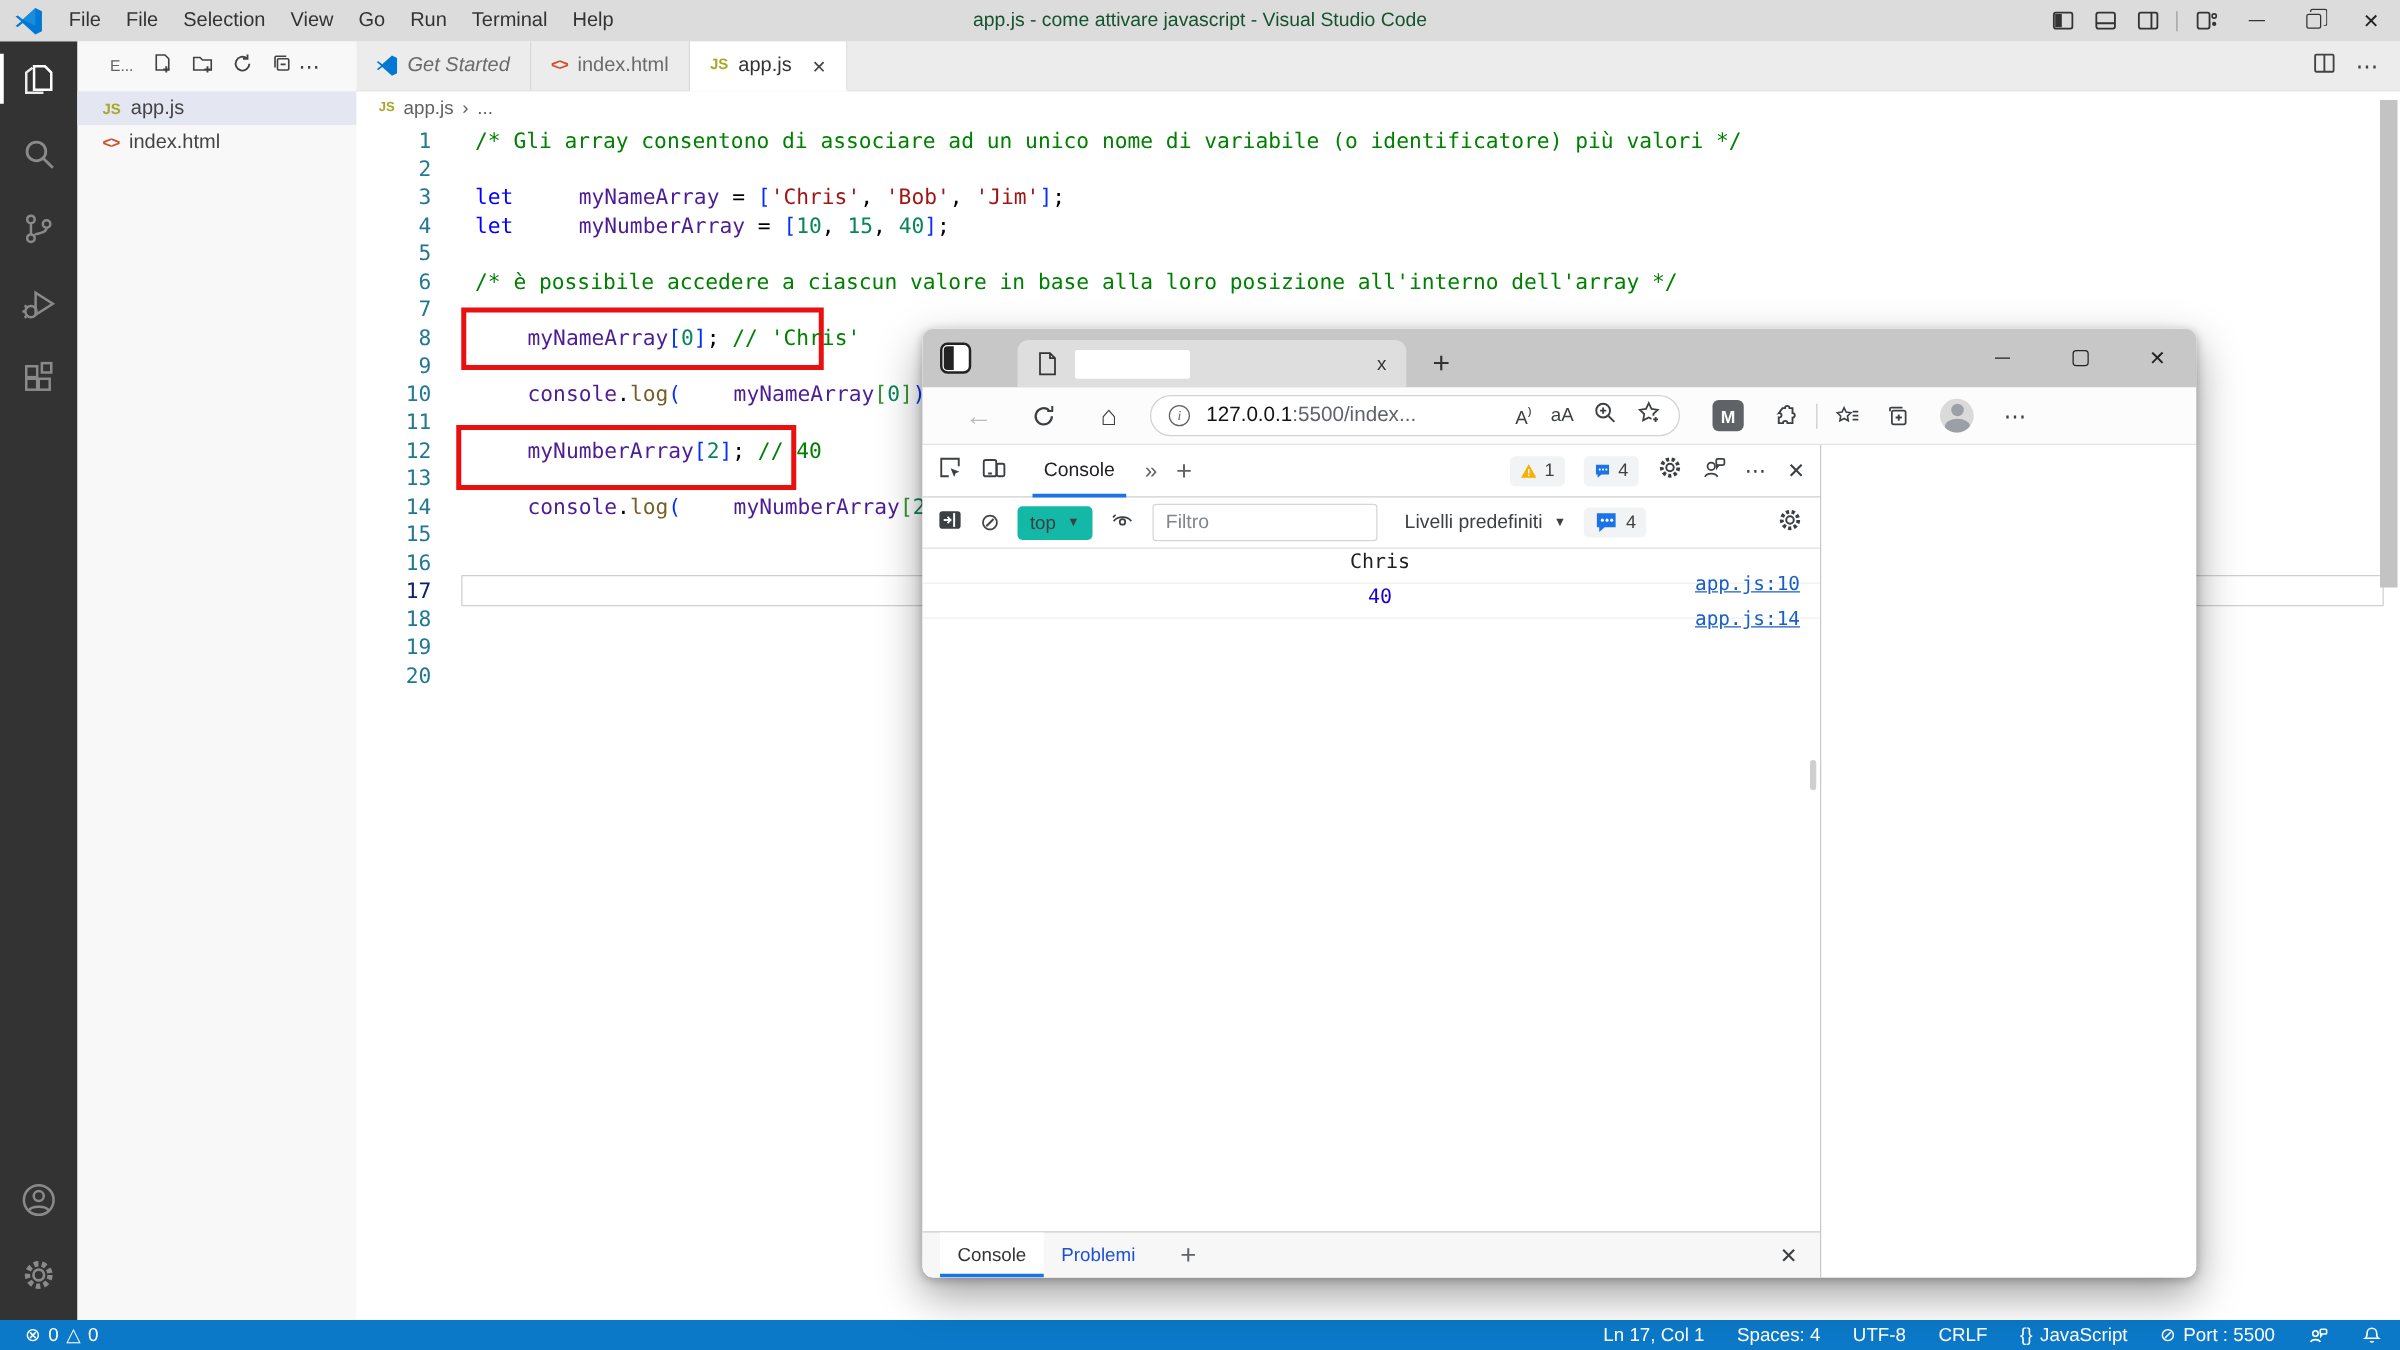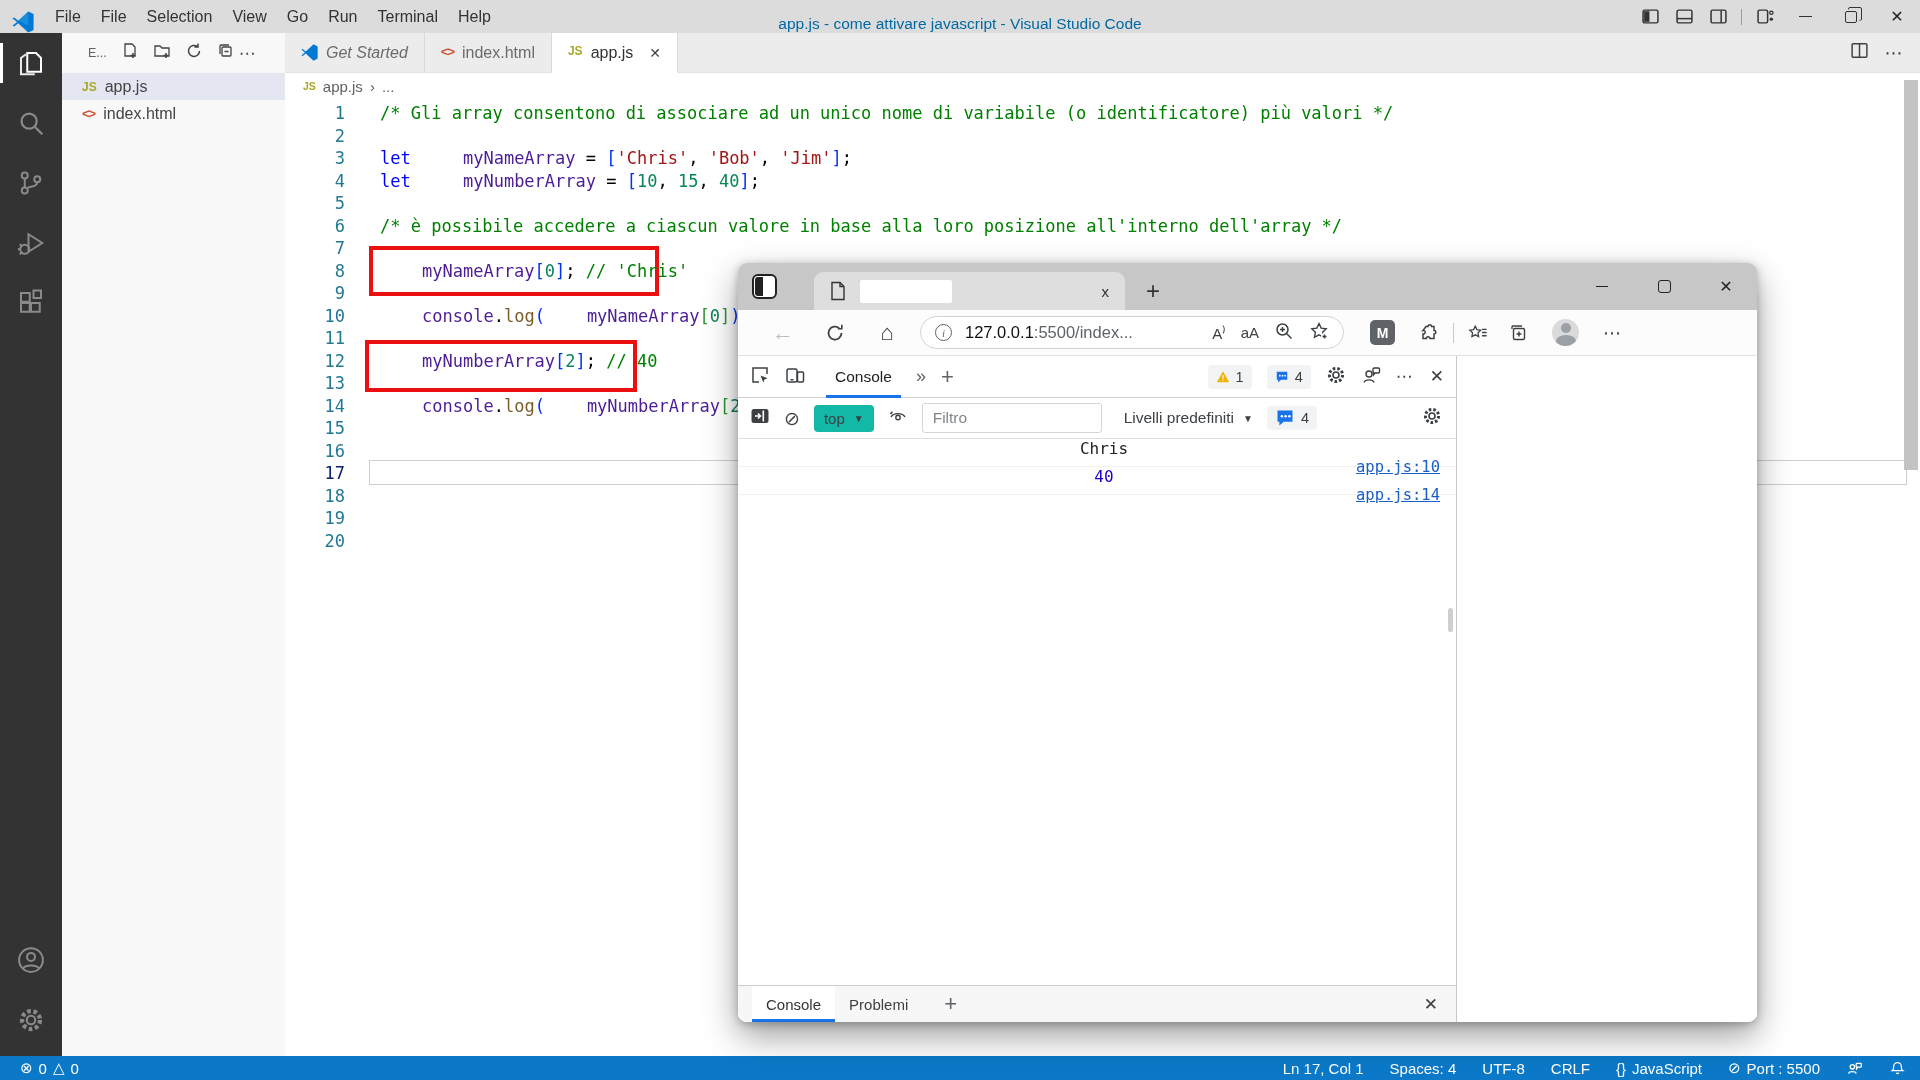--- a/index.html
+++ b/index.html
@@ -2,25 +2,25 @@
 <html><head>
 <meta charset="utf-8">
 <style>
   * { margin:0; padding:0; box-sizing:border-box; }
   html,body { background:#808080; }
   #screen { position:relative; width:1920px; height:1080px; background:#fff; overflow:hidden;
             font-family:"Liberation Sans", sans-serif; -webkit-font-smoothing:antialiased; }
 
   
   .vsc-titlebar { position:absolute; left:0; top:0; width:1920px; height:33px; background:#dcdcdc;
-                  display:flex; align-items:flex-end; z-index:5; }
+                  display:flex; align-items:center; z-index:5; }
   .vsc-logo { width:24px; height:22px; margin:0 10px 0 11px; flex:none; }
   .menubar { display:flex; align-items:center; }
   .menu-item { padding:0 10px; font-size:16px; color:#333; line-height:33px; cursor:default; }
-  .window-title { position:absolute; left:50%; transform:translateX(-50%); font-size:15.5px; color:#0369a1; white-space:nowrap; }
+  .window-title { position:absolute; left:50%; transform:translateX(-50%); font-size:15.5px; color:#14532d; white-space:nowrap; }
   .titlebar-right { position:absolute; right:0; top:0; height:33px; display:flex; align-items:center; }
   .layout-btn { width:34px; height:33px; display:flex; align-items:center; justify-content:center; }
   .tb-divider { width:1px; height:16px; background:#9a9a9a; margin:0 6px; }
   .win-btn { width:46px; height:33px; display:flex; align-items:center; justify-content:center; font-size:16px; color:#222; }
   .win-min-bar { width:13px; height:1.5px; background:#333; }
   .win-restore { width:12px; height:12px; border:1.3px solid #333; border-radius:2px; position:relative; background:#dcdcdc; }
   .win-restore::before { content:""; position:absolute; left:2px; top:-5px; width:12px; height:12px; border:1.3px solid #333; border-radius:2px;
                          clip-path:polygon(0 0,100% 0,100% 100%,78% 100%,78% 22%,0 22%); }
 
   
@@ -159,21 +159,21 @@
   .dt-levels { display:flex; align-items:center; gap:9px; font-size:15.5px; color:#3c4043; margin-left:8px; }
   .dt-gear2 { margin-left:auto; }
 
   .dt-messages { font-family:"DejaVu Sans Mono", monospace; font-size:16px; }
   .dt-row { height:28px; display:flex; align-items:center; padding:0 16px 0 30px; border-bottom:1px solid #f0f0f0;flex-direction:column; }
   .dt-msg-string { color:#202124; } .dt-msg-number { color:#1c00cf; }
   .dt-src { margin-left:auto; color:#1a5fc8; text-decoration:underline; font-size:15.5px; }
   .dt-scrollthumb { position:absolute; right:3px; top:252px; width:5px; height:24px; background:#cfcfcf; border-radius:3px; }
 
   .dt-drawer { margin-top:auto; height:37px; background:#f7f7f7; border-top:1px solid #cccccc; display:flex; align-items:stretch; padding-left:14px; }
-  .drawer-tab { display:flex; align-items:center; padding:0 14px; font-size:15px; color:#404040; }
+  .drawer-tab { display:flex; align-items:center; padding:0 14px; font-size:15px; color:#1d4ed8; }
   .drawer-tab.active { background:#fff; color:#333; border-bottom:3px solid #1a73e8; padding-top:3px; }
   .drawer-plus { display:flex; align-items:center; margin-left:22px; font-size:22px; font-weight:300; color:#5f6368; }
   .drawer-x { margin-left:auto; display:flex; align-items:center; padding-right:18px; font-size:17px; color:#3c4043; }
 </style>
 </head>
 <body>
 
 <div id="screen">
 
   <div class="vsc-titlebar">

